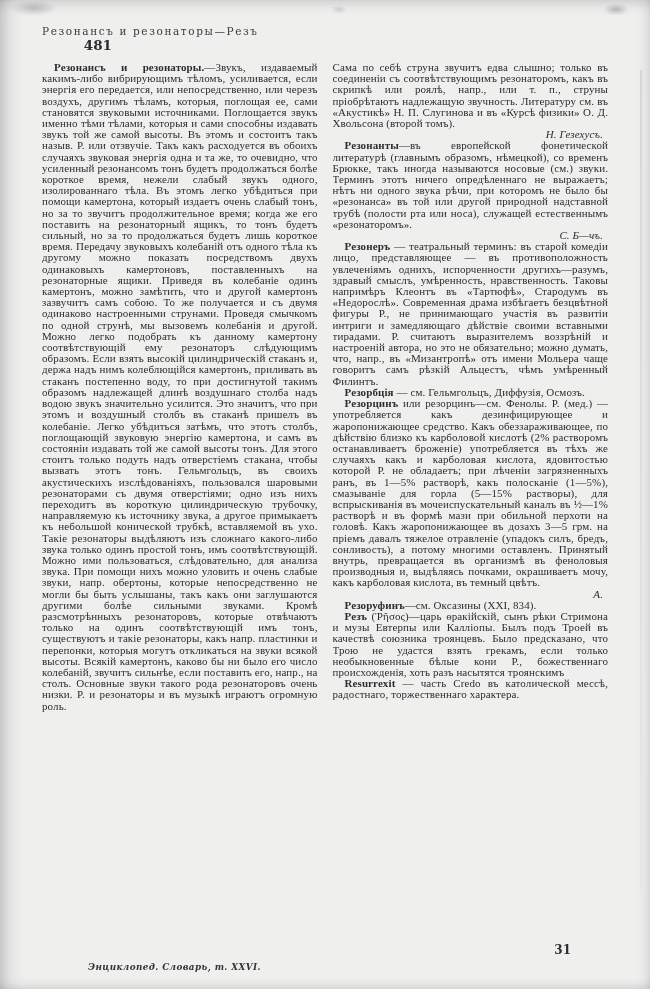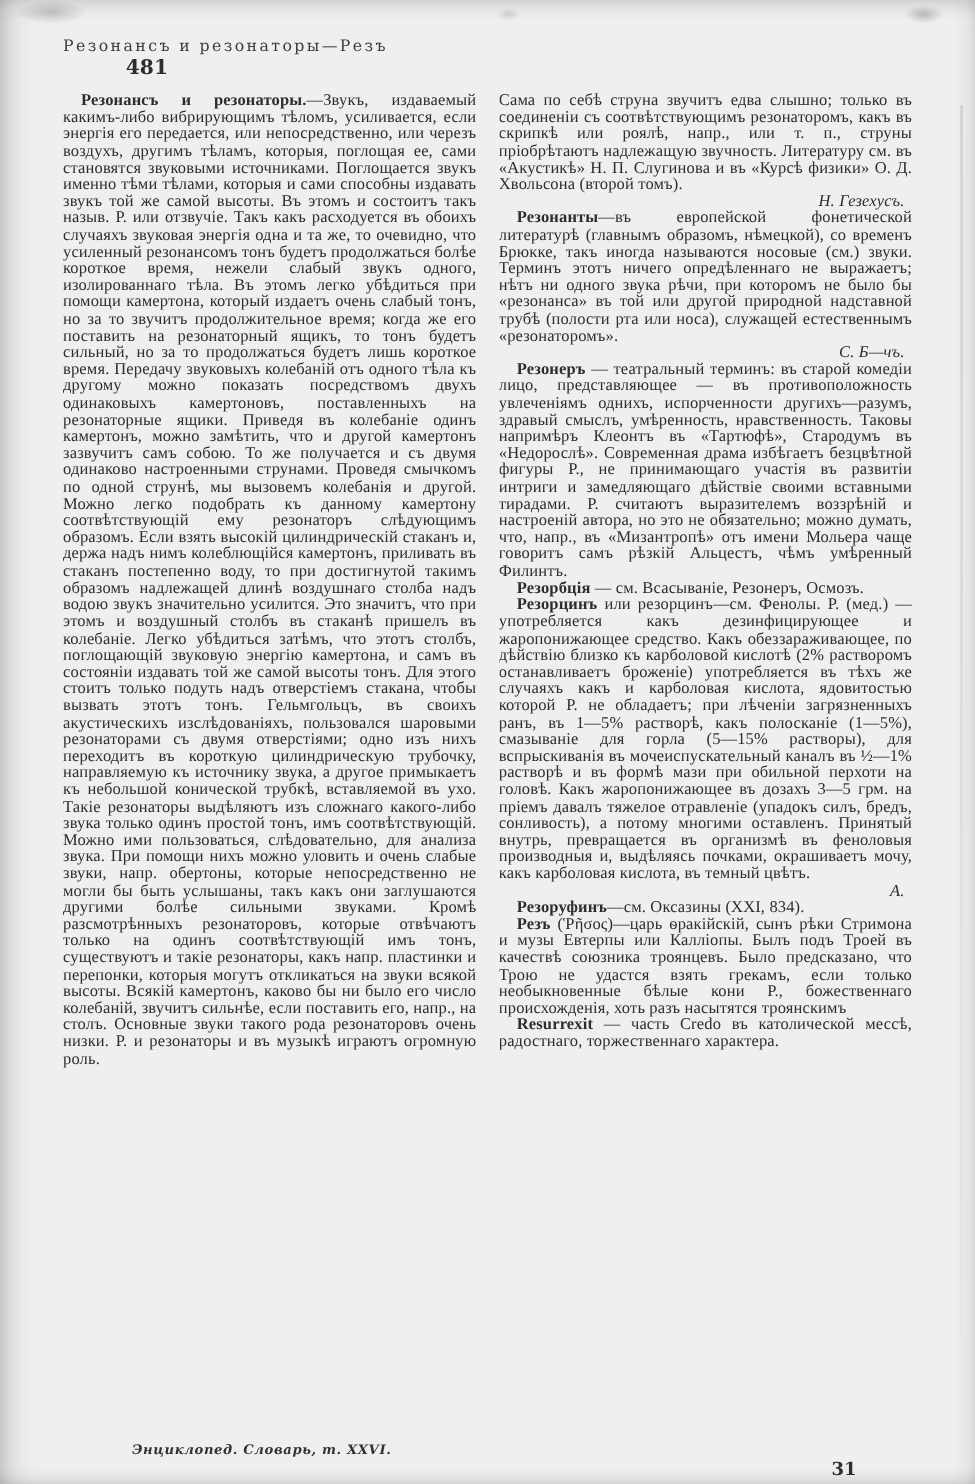--- a/index.html
+++ b/index.html
@@ -23,21 +23,21 @@
   .running-head { flex:1; text-align:center; font-size:10.5px; letter-spacing:1.6px; color:#3b393e; white-space:nowrap; }
   .page-number { width:70px; text-align:right; font-weight:bold; font-size:13.5px; }
   .columns { position:absolute; top:62px; left:42px; right:42px; bottom:36px; display:flex; gap:15px; }
   .column { flex:1; height:100%; overflow:hidden; text-align:justify; font-size:11px; line-height:11.2px; letter-spacing:.1px;font-family:Liberation Serif, serif; }
   .entry { text-indent:12px; }
   .entry.no-indent { text-indent:0; }
   .term { font-weight:bold; }
   .entry-text { }
   .signature { display:block; text-align:right; font-style:italic; padding-right:5px; text-indent:0; }
   .footer-imprint { position:absolute; left:88px; bottom:17px; font-weight:bold; font-size:8.8px; letter-spacing:.4px; color:#343237;font-style:italic; }
-  .sheet-number { position:absolute; right:79px; bottom:3px; font-weight:bold; font-size:12px; }
+  .sheet-number { position:absolute; right:79px; bottom:32px; font-weight:bold; font-size:12px; }
   .artifact { position:absolute; pointer-events:none; }
   .smudge-tl { left:10px; top:0; width:48px; height:16px;
     background:radial-gradient(ellipse at center, rgba(60,60,65,.26), transparent 70%); }
   .speck-tr { left:602px; top:3px; width:28px; height:13px;
     background:radial-gradient(ellipse at center, rgba(60,60,65,.30), transparent 65%); }
   .mark-tc { left:331px; top:5px; width:16px; height:9px;
     background:radial-gradient(ellipse at center, rgba(70,70,75,.18), transparent 70%); }
   .scratch-r { left:640px; top:70px; width:2px; height:820px;
     background:linear-gradient(rgba(80,80,85,.14), rgba(80,80,85,.03)); }
 </style>
@@ -64,21 +64,21 @@
     </div>
 
     <div class="column">
 
         <p class="entry no-indent"><span class="entry-text">Сама по себѣ струна звучитъ едва слышно; только въ соединеніи съ соотвѣтствующимъ резонаторомъ, какъ въ скрипкѣ или роялѣ, напр., или т. п., струны пріобрѣтаютъ надлежащую звучность. Литературу см. въ «Акустикѣ» Н. П. Слугинова и въ «Курсѣ физики» О. Д. Хвольсона (второй томъ).</span><span class="signature">Н. Гезехусъ.</span></p>
 
         <p class="entry"><b class="term">Резонанты</b><span class="entry-text">—въ европейской фонетической литературѣ (главнымъ образомъ, нѣмецкой), со временъ Брюкке, такъ иногда называются носовые (см.) звуки. Терминъ этотъ ничего опредѣленнаго не выражаетъ; нѣтъ ни одного звука рѣчи, при которомъ не было бы «резонанса» въ той или другой природной надставной трубѣ (полости рта или носа), служащей естественнымъ «резонаторомъ».</span><span class="signature">С. Б—чъ.</span></p>
 
         <p class="entry"><b class="term">Резонеръ</b><span class="entry-text"> — театральный терминъ: въ старой комедіи лицо, представляющее — въ противоположность увлеченіямъ однихъ, испорченности другихъ—разумъ, здравый смыслъ, умѣренность, нравственность. Таковы напримѣръ Клеонтъ въ «Тартюфѣ», Стародумъ въ «Недорослѣ». Современная драма избѣгаетъ безцвѣтной фигуры Р., не принимающаго участія въ развитіи интриги и замедляющаго дѣйствіе своими вставными тирадами. Р. считаютъ выразителемъ воззрѣній и настроеній автора, но это не обязательно; можно думать, что, напр., въ «Мизантропѣ» отъ имени Мольера чаще говоритъ самъ рѣзкій Альцестъ, чѣмъ умѣренный Филинтъ.</span></p>
 
-        <p class="entry"><b class="term">Резорбція</b><span class="entry-text"> — см. Всасываніе, Резонеръ, Осмозъ.</span></p>
+        <p class="entry"><b class="term">Резорбція</b><span class="entry-text"> — см. Гельмгольцъ, Диффузія, Осмозъ.</span></p>
 
 
         <p class="entry"><b class="term">Резорцинъ</b><span class="entry-text"> или резорцинъ—см. Фенолы. Р. (мед.) — употребляется какъ дезинфицирующее и жаропонижающее средство. Какъ обеззараживающее, по дѣйствію близко къ карболовой кислотѣ (2% растворомъ останавливаетъ броженіе) употребляется въ тѣхъ же случаяхъ какъ и карболовая кислота, ядовитостью которой Р. не обладаетъ; при лѣченіи загрязненныхъ ранъ, въ 1—5% растворѣ, какъ полосканіе (1—5%), смазываніе для горла (5—15% растворы), для вспрыскиванія въ мочеиспускательный каналъ въ ½—1% растворѣ и въ формѣ мази при обильной перхоти на головѣ. Какъ жаропонижающее въ дозахъ 3—5 грм. на пріемъ давалъ тяжелое отравленіе (упадокъ силъ, бредъ, сонливость), а потому многими оставленъ. Принятый внутрь, превращается въ организмѣ въ феноловыя производныя и, выдѣляясь почками, окрашиваетъ мочу, какъ карболовая кислота, въ темный цвѣтъ.</span><span class="signature">А.</span></p>
 
         <p class="entry"><b class="term">Резоруфинъ</b><span class="entry-text">—см. Оксазины (XXI, 834).</span></p>
 
         <p class="entry"><b class="term">Резъ</b><span class="entry-text"> (Ῥῆσος)—царь ѳракійскій, сынъ рѣки Стримона и музы Евтерпы или Калліопы. Былъ подъ Троей въ качествѣ союзника троянцевъ. Было предсказано, что Трою не удастся взять грекамъ, если только необыкновенные бѣлые кони Р., божественнаго происхожденія, хоть разъ насытятся троянскимъ</span></p>
 
         <p class="entry"><b class="term">Resurrexit</b><span class="entry-text"> — часть Credo въ католической мессѣ, радостнаго, торжественнаго характера.</span></p>
       </div>

